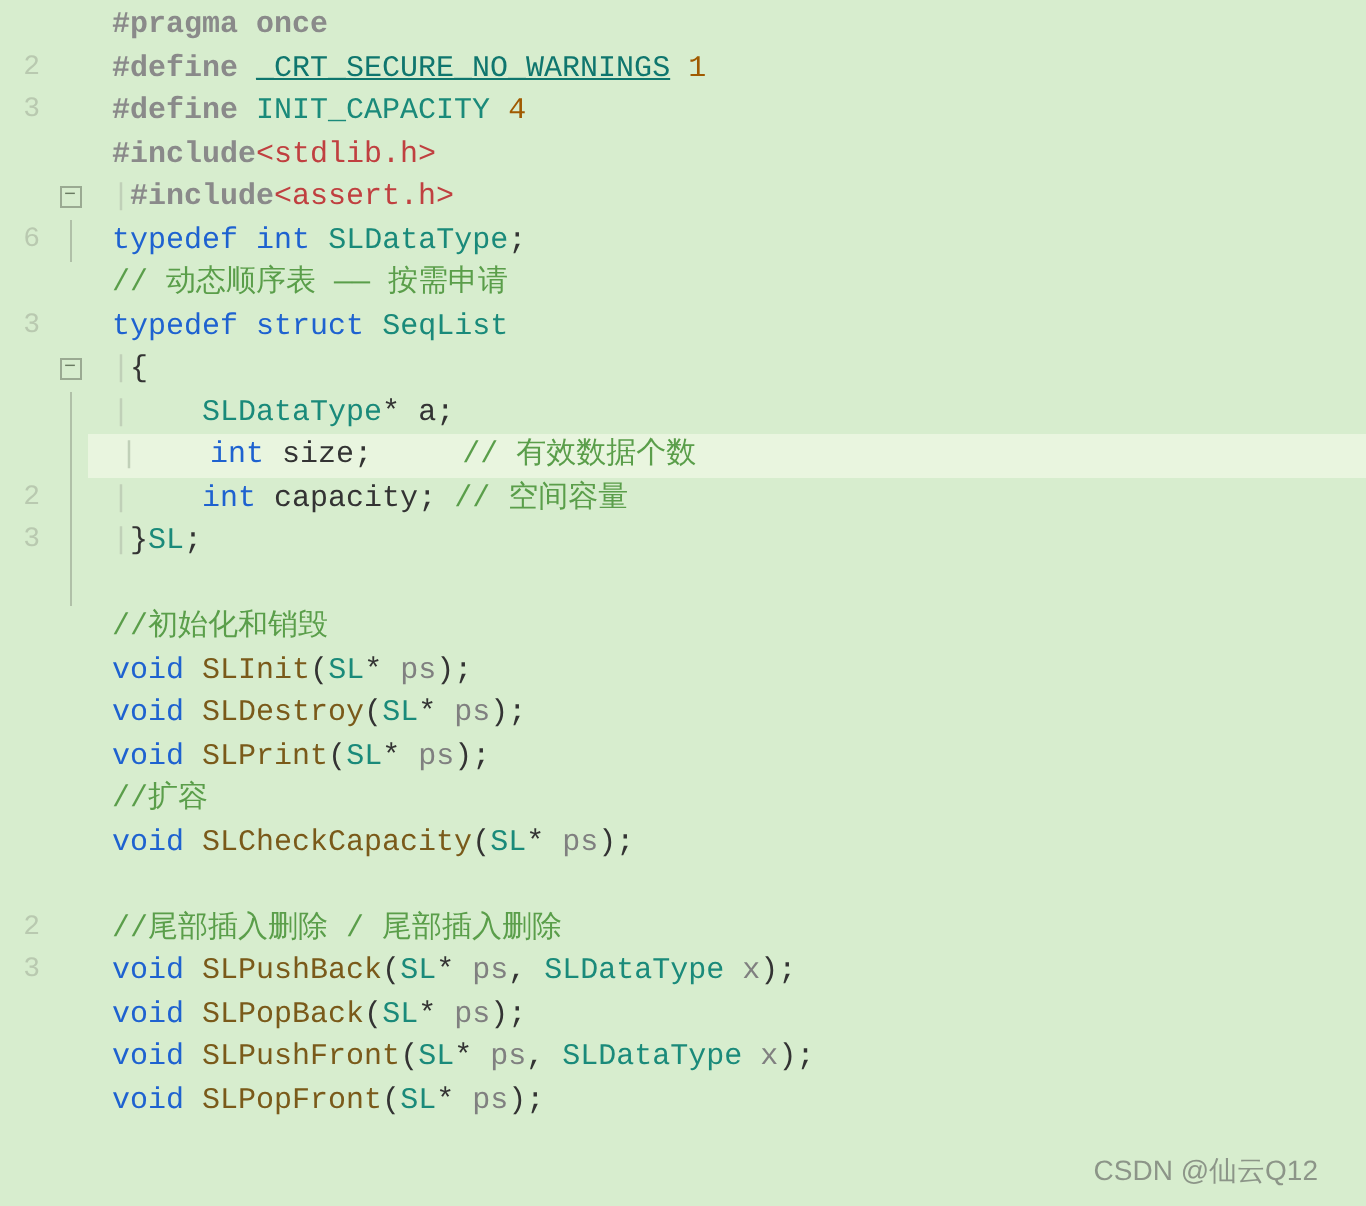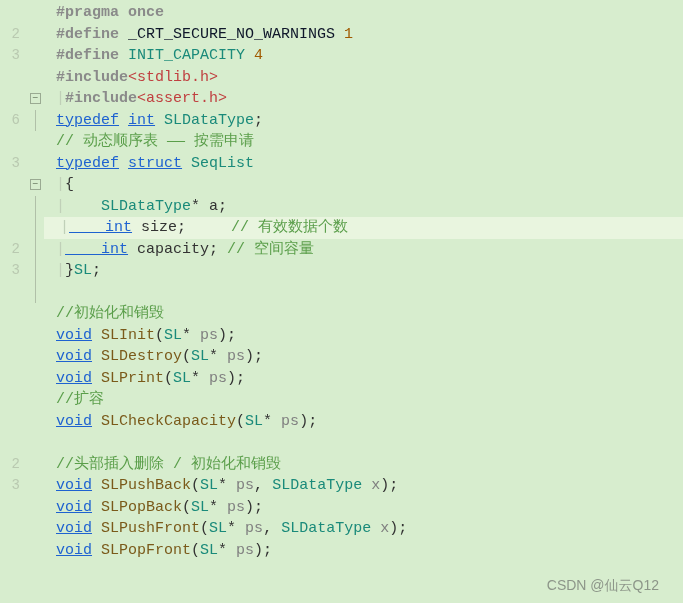--- a/index.html
+++ b/index.html
@@ -8,23 +8,23 @@
   .gutter { position: absolute; left: 0; top: 0; width: 26px; height: 100%; text-align: right; color: #b9c9b0; font-size: 14px; padding-top: 2px; }
   .gutter div { height: 21.5px; padding-right: 6px; line-height: 21.5px; }
   .fold { position: absolute; left: 26px; top: 0; width: 18px; height: 100%; padding-top: 2px; }
   .fold div { height: 21.5px; line-height: 21.5px; text-align: center; color: #7a8a70; font-size: 11px; }
   .fold .box { border: 1px solid #9aaa92; width: 11px; height: 11px; display: inline-flex; align-items: center; justify-content: center; font-size: 10px; line-height: 9px; color: #6a7a62; margin-top: 5px; }
   .fold .bar { display: inline-block; width: 1px; height: 21.5px; background: #b0c0a8; }
   .code { position: absolute; left: 44px; top: 0; right: 0; height: 100%; padding-top: 2px; }
   .line { height: 21.5px; line-height: 21.5px; white-space: pre; padding-left: 12px; color: #333; position: relative; }
   .line.highlight { background: #e9f5df; padding-left: 16px; }
   .guide { color: #c0d0b8; }
-  .kw { color: #1e62d0; text-decoration: underline; }
+  .kw { color: #1e62d0; }
   .pp { color: #8a8a8a; font-weight: bold; }
-  .macro { color: #0f172a; }
+  .macro { color: #0f766e; text-decoration: underline; }
   .num { color: #a05a00; }
   .str { color: #c04040; }
   .cls { color: #1a8a7a; }
   .fn { color: #7a5a1a; }
   .param { color: #808080; text-align: center; }
   .comment { color: #5a9e4a; }
   .watermark { position: absolute; right: 24px; bottom: 8px; color: rgba(90,90,90,0.6); font-size: 14px; font-family: sans-serif; }
 </style>
 </head>
 <body>
@@ -102,20 +102,20 @@
       <div class="line"><span class="guide">|</span><span class="kw">    int</span><span> </span><span>capacity</span><span>; </span><span class="comment">// 空间容量</span></div>
       <div class="line"><span class="guide">|</span><span>}</span><span class="cls">SL</span><span>;</span></div>
       <div class="line"></div>
       <div class="line"><span class="comment">//初始化和销毁</span></div>
       <div class="line"><span class="kw">void</span><span> </span><span class="fn">SLInit</span><span>(</span><span class="cls">SL</span><span>* </span><span class="param">ps</span><span>);</span></div>
       <div class="line"><span class="kw">void</span><span> </span><span class="fn">SLDestroy</span><span>(</span><span class="cls">SL</span><span>* </span><span class="param">ps</span><span>);</span></div>
       <div class="line"><span class="kw">void</span><span> </span><span class="fn">SLPrint</span><span>(</span><span class="cls">SL</span><span>* </span><span class="param">ps</span><span>);</span></div>
       <div class="line"><span class="comment">//扩容</span></div>
       <div class="line"><span class="kw">void</span><span> </span><span class="fn">SLCheckCapacity</span><span>(</span><span class="cls">SL</span><span>* </span><span class="param">ps</span><span>);</span></div>
       <div class="line"></div>
-      <div class="line"><span class="comment">//头部插入删除 / 初始化和销毁</span></div>
+      <div class="line"><span class="comment">//尾部插入删除 / 尾部插入删除</span></div>
       <div class="line"><span class="kw">void</span><span> </span><span class="fn">SLPushBack</span><span>(</span><span class="cls">SL</span><span>* </span><span class="param">ps</span><span>, </span><span class="cls">SLDataType</span><span> </span><span class="param">x</span><span>);</span></div>
       <div class="line"><span class="kw">void</span><span> </span><span class="fn">SLPopBack</span><span>(</span><span class="cls">SL</span><span>* </span><span class="param">ps</span><span>);</span></div>
       <div class="line"><span class="kw">void</span><span> </span><span class="fn">SLPushFront</span><span>(</span><span class="cls">SL</span><span>* </span><span class="param">ps</span><span>, </span><span class="cls">SLDataType</span><span> </span><span class="param">x</span><span>);</span></div>
       <div class="line"><span class="kw">void</span><span> </span><span class="fn">SLPopFront</span><span>(</span><span class="cls">SL</span><span>* </span><span class="param">ps</span><span>);</span></div>
     </div>
   <div class="watermark">CSDN @仙云Q12</div>
 </div>
 
 </body></html>

